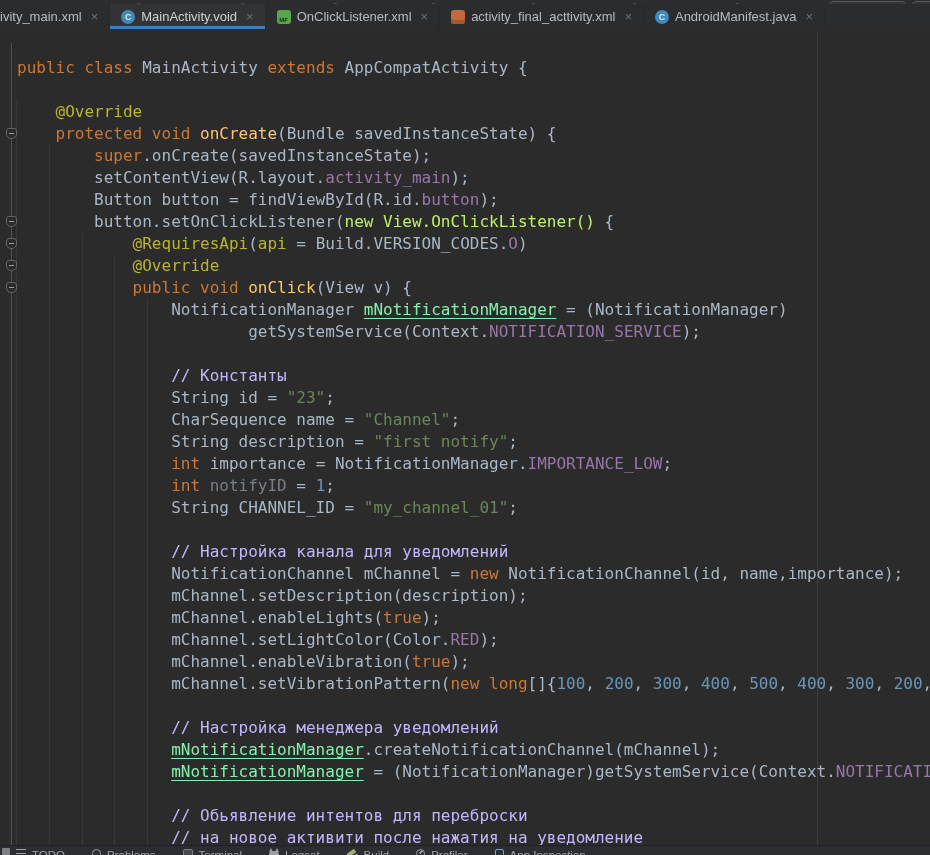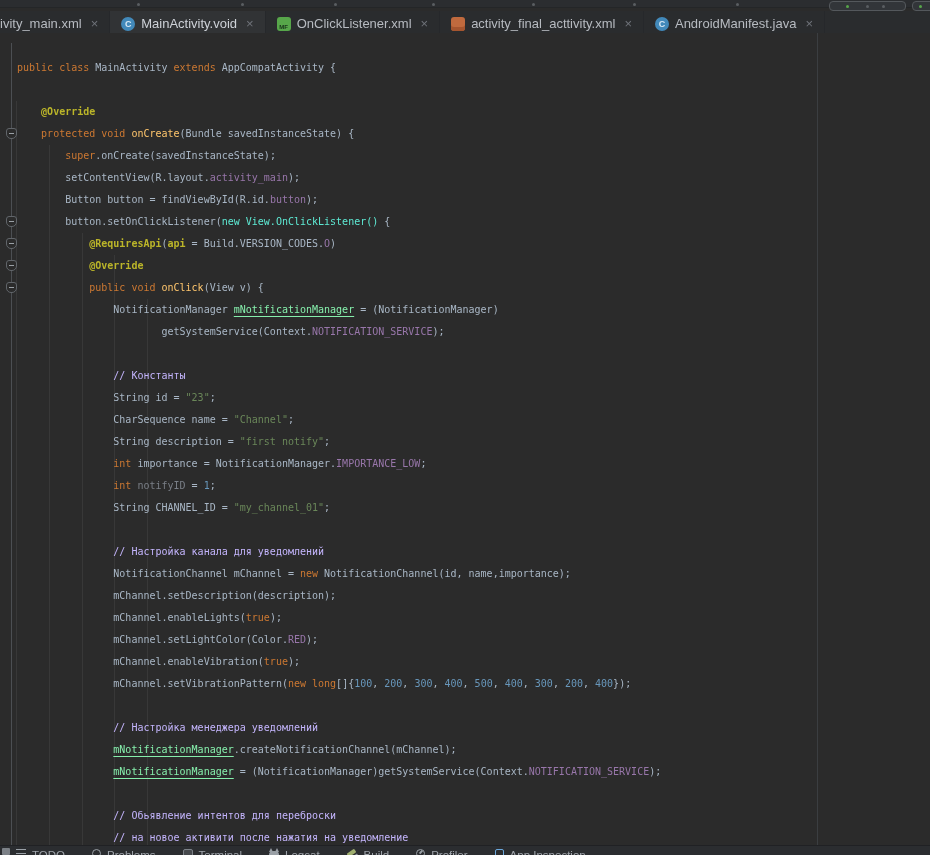--- a/index.html
+++ b/index.html
@@ -9,21 +9,21 @@
 
   
   #top-strip { position:absolute; left:0; top:0; width:930px; height:8px;
                background:#2b2d30; border-bottom:1px solid #242628; }
   .run-frag { position:absolute; top:1px; height:10px; border:1px solid #54585c;
               border-radius:4px; background:#323539; }
   .mini-dot { position:absolute; top:3px; width:3px; height:3px; border-radius:50%; background:#5a5e62; }
   .mini-dot.green { background:#57a64a; }
 
   
-  #tab-bar { position:absolute; left:0; top:11px; width:930px; height:25px;
+  #tab-bar { position:absolute; left:0; top:4px; width:930px; height:25px;
              background:#2a2c2e; display:flex; overflow:hidden; }
   .tab { position:relative; display:flex; align-items:center; gap:6px;
          padding:0 11px; height:25px; color:#b7bbc1; font-size:13px;
          border-right:1px solid #26282b; white-space:nowrap; cursor:default; }
   .tab.first { padding-left:0; }
   .tab.active { background:#313335; color:#ced2d8; }
   .tab.active::after { content:""; position:absolute; left:0; right:0; bottom:0;
                        height:3px; background:#3c7fc0; }
   .tab .close { color:#6f737a; font-size:13px; margin-left:3px; line-height:1; }
   .tab-icon { display:inline-flex; align-items:center; justify-content:center;
@@ -43,32 +43,32 @@
   .indent-guide { background:#383838; }
   #margin-line { left:817px; top:0; height:822px; background:#3b3e41; }
 
   .fold-badge { position:absolute; left:6px; width:11px; height:11px;
                 border:1px solid #61656a; border-radius:3px 3px 5px 5px;
                 background:#2b2b2b; display:flex; align-items:center;
                 justify-content:center; z-index:3; }
   .fold-badge i { display:block; width:5px; height:1px; background:#9aa0a6; }
 
   #code-area { position:absolute; left:17px; top:24px; width:913px;
-               font-family:"DejaVu Sans Mono", monospace; font-size:10px;
+               font-family:"DejaVu Sans Mono", monospace; font-size:16px;
                line-height:22px; white-space:pre; z-index:2; }
   .code-line { height:22px; }
   .tk-k { color:#cc7832; }
   .tk-m { color:#ffc66d; }
-  .tk-a { color:#bbb529;font-weight:bold; }
+  .tk-a { color:#bbb529; }
   .tk-s { color:#6a8759; }
   .tk-n { color:#6897bb; }
   .tk-c { color:#c4b5fd; }
   .tk-p { color:#9876aa; }
   .tk-d { color:#a9b7c6; }
-  .tk-g { color:#5eead4; }
+  .tk-g { color:#bef264; }
   .tk-u { color:#86efac; text-decoration:underline; text-underline-offset:3px;
           text-decoration-thickness:1px; }
   .tk-gu { color:#7a7f87; }
 
   
   #status-bar { position:absolute; left:0; top:845px; width:930px; height:10px;
                 background:#2b2d30; border-top:1px solid #202124; z-index:5;
                 display:flex; align-items:flex-start; padding:2px 0 0 16px;
                 gap:27px; overflow:hidden; }
   .sb-edge { position:absolute; left:2px; top:2px; width:8px; height:7px;

